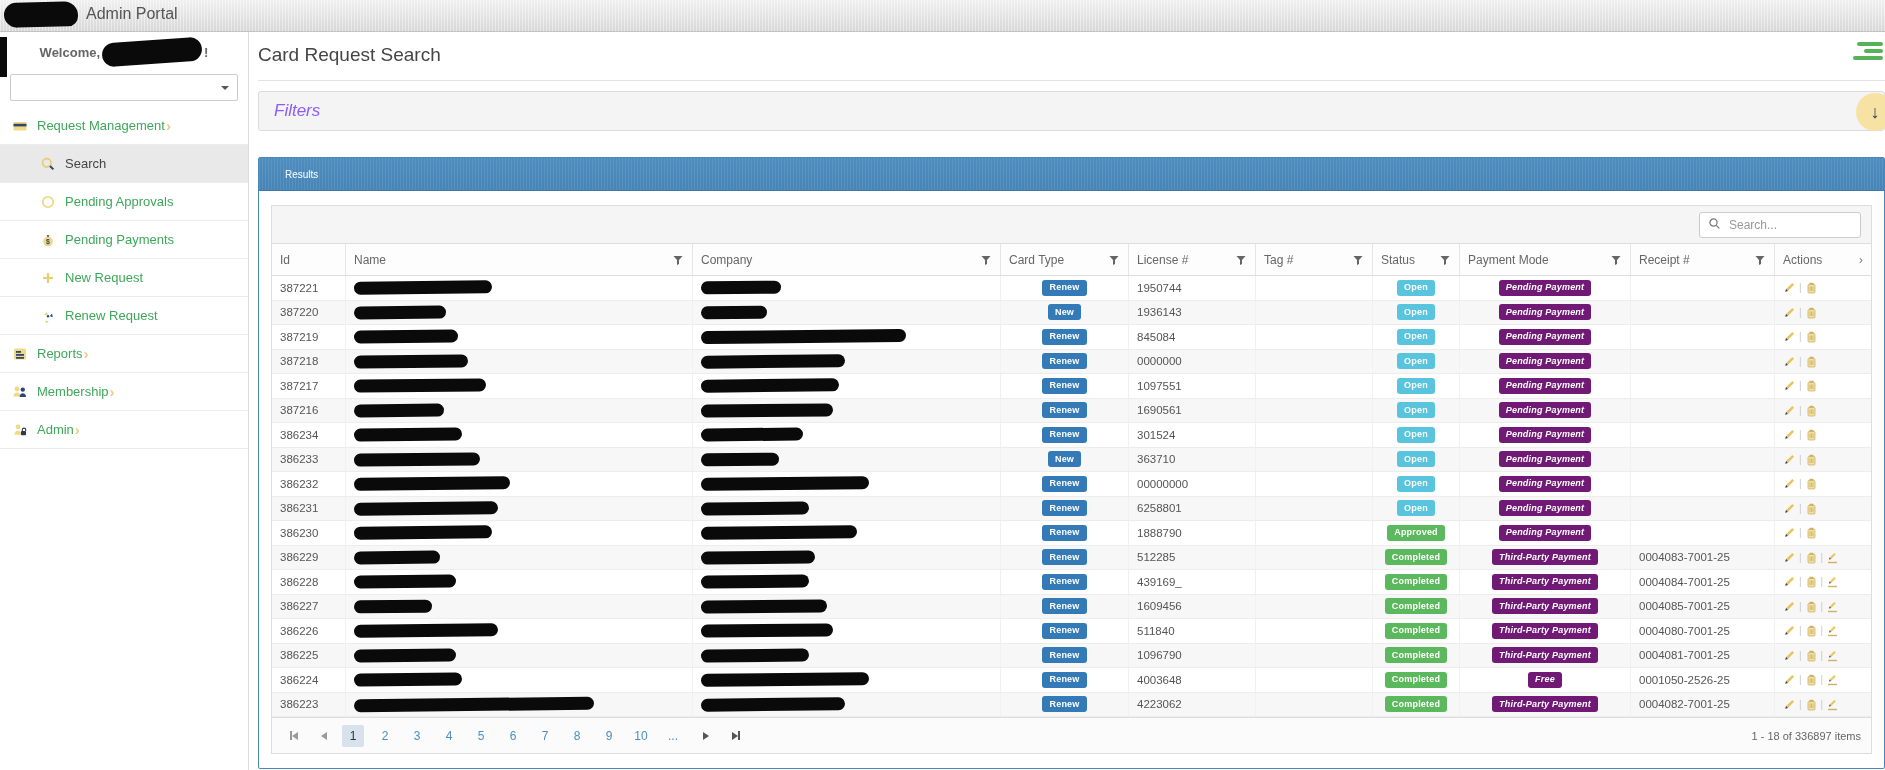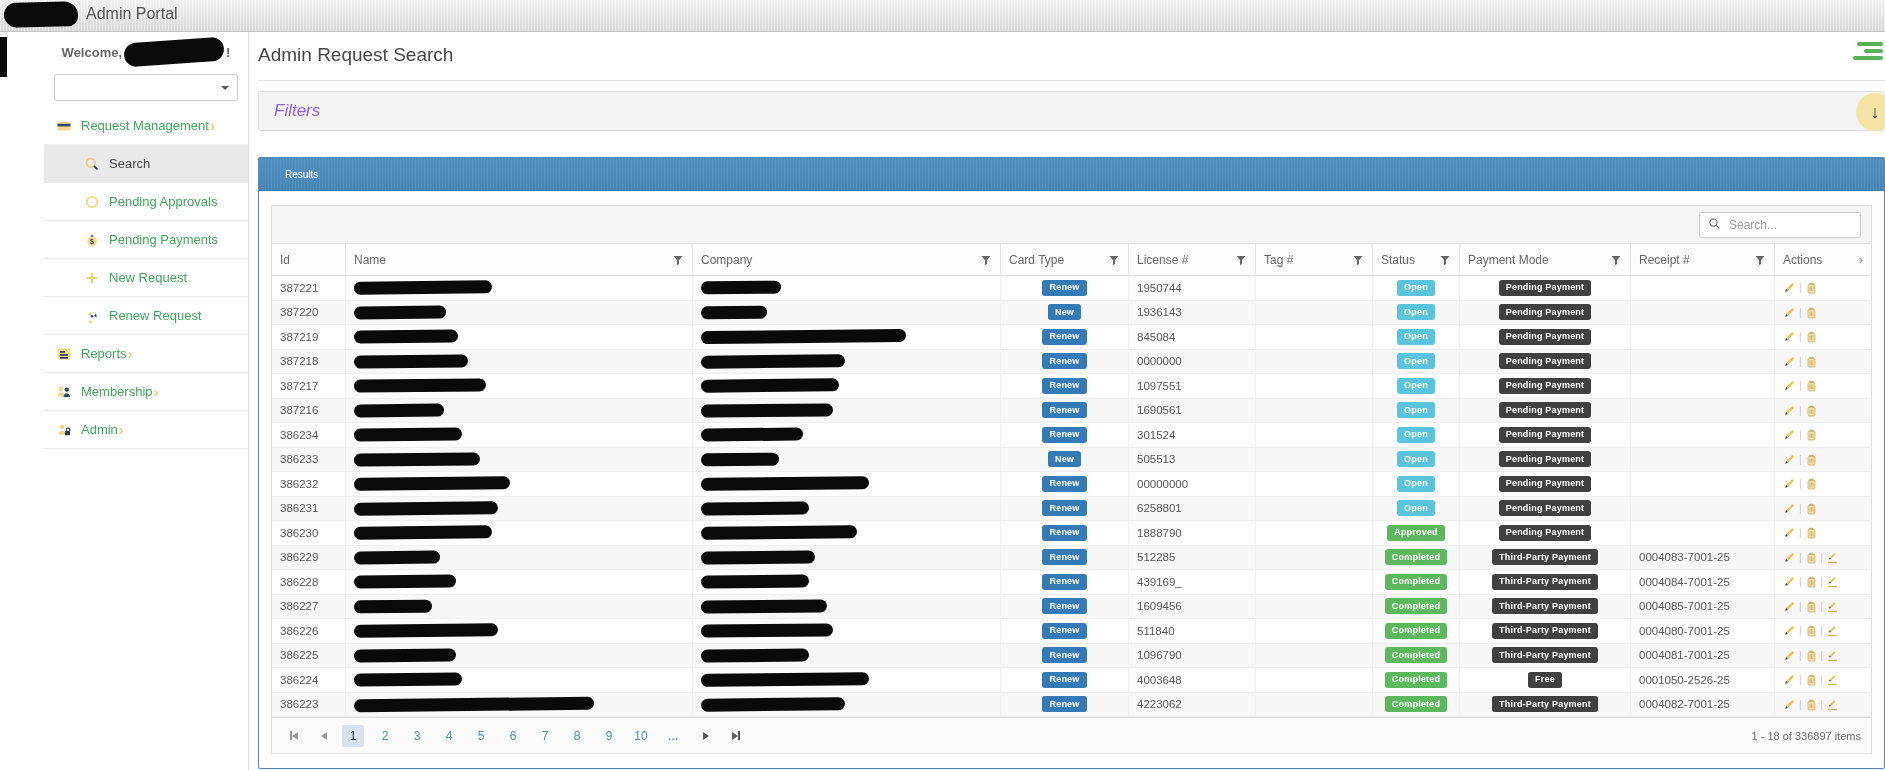--- a/index.html
+++ b/index.html
@@ -10,21 +10,21 @@
   .top-header { position:absolute; left:0; top:0; width:1885px; height:32px;
     background-image:repeating-linear-gradient(90deg, rgba(255,255,255,.45) 0 1px, rgba(0,0,0,0) 1px 3px),
       linear-gradient(#f0f0f0,#d7d7d7);
     border-bottom:1px solid #c3c3c3; }
   .logo-redact { position:absolute; left:4px; top:2px; width:74px; height:25px;
     background:#0a0a0a; border-radius:12px 14px 10px 13px; transform:rotate(-1.5deg); }
   .app-title { position:absolute; left:86px; top:5px; font-size:16px; color:#555; }
 
   
   .sidebar { position:absolute; left:0; top:32px; width:249px; height:738px;
-    background:#fff; border-right:1px solid #ddd;padding-left:44px; }
+    background:#fff; border-right:1px solid #ddd; }
   .side-redact-strip { position:absolute; left:0; top:5px; width:7px; height:40px; background:#0a0a0a; }
   .welcome-row { position:relative; height:40px; display:flex; align-items:center; justify-content:center;
     font-size:13px; font-weight:bold; color:#666; }
   .name-redact { display:inline-block; width:100px; height:24px; background:#0a0a0a;
     border-radius:12px; margin:0 2px; transform:rotate(-4deg); }
   .side-select { margin:2px 10px 6px 10px; height:27px; background:#fff; border:1px solid #ccc;
     border-radius:2px; position:relative; }
   .side-select .dd-arrow { position:absolute; right:8px; top:11px; width:0; height:0;
     border-left:4px solid transparent; border-right:4px solid transparent; border-top:4.5px solid #555; }
   .menu-item { height:38px; display:flex; align-items:center; padding:0 12px;
@@ -87,21 +87,21 @@
   .col-license{width:127px}.col-tag{width:117px}.col-status{width:87px}.col-payment{width:171px}
   .col-receipt{width:144px}.col-actions{flex:1 1 auto; min-width:90px; border-right:none;}
 
   .redact { display:inline-block; height:13px; background:#0a0a0a; border-radius:7px;
     transform:rotate(-0.6deg); }
   .badge { display:inline-block; font-size:9px; font-weight:bold; color:#fff; line-height:1;
     padding:3.5px 7px; border-radius:3px; letter-spacing:.2px; }
   .b-blue { background:#337ab7; }
   .b-info { background:#58c4dd; }
   .b-green { background:#5cb85c; }
-  .b-orange { background:#404040; }
+  .b-orange { background:#701a75;font-style:italic; }
 
   .act-icon { display:inline-flex; cursor:pointer; }
   .sep { color:#c9c9c9; font-size:10px; margin:0 3px; }
 
   .pager { height:36px; background:#fbfbfb; border-top:1px solid #ddd; display:flex;
     align-items:center; padding:0 10px; }
   .pg-btn { width:24px; height:22px; display:inline-flex; align-items:center; justify-content:center;
     cursor:pointer; margin-right:6px; }
   .tri-l { width:0; height:0; border-top:4.5px solid transparent; border-bottom:4.5px solid transparent;
     border-right:6px solid #999; }
@@ -222,21 +222,21 @@
             <path d="M10.3 9V7.8a1.7 1.7 0 013.4 0V9" fill="none" stroke="#2e3a52" stroke-width="1.1"></path>
           </svg>
         </span>
         <span class="mi-label">Admin</span>
         <span class="mi-chev">›</span>
       </div>
     </div>
 </div>
 
 <div class="main">
-  <div class="page-title">Admin Request Search</div>
+  <div class="page-title">Card Request Search</div>
   <div class="hamburger">
       <i></i>
       <i></i>
       <i></i>
     </div>
   <hr class="title-divider">
 
   <div class="filters-bar">
     <span class="filters-label">Filters</span>
     <button class="filters-toggle">↓</button>
@@ -596,21 +596,21 @@
               <div class="g-cell col-id">386233</div>
               <div class="g-cell col-name">
                 <span class="redact" style="width:126px"></span>
               </div>
               <div class="g-cell col-company">
                 <span class="redact" style="width:78px"></span>
               </div>
               <div class="g-cell col-card c-center">
                 <span class="badge b-blue">New</span>
               </div>
-              <div class="g-cell col-license">505513</div>
+              <div class="g-cell col-license">363710</div>
               <div class="g-cell col-tag"></div>
               <div class="g-cell col-status c-center">
                 <span class="badge b-info">Open</span>
               </div>
               <div class="g-cell col-payment c-center">
                 <span class="badge b-orange">Pending Payment</span>
               </div>
               <div class="g-cell col-receipt"></div>
               <div class="g-cell col-actions">
                 <span class="act-icon">

